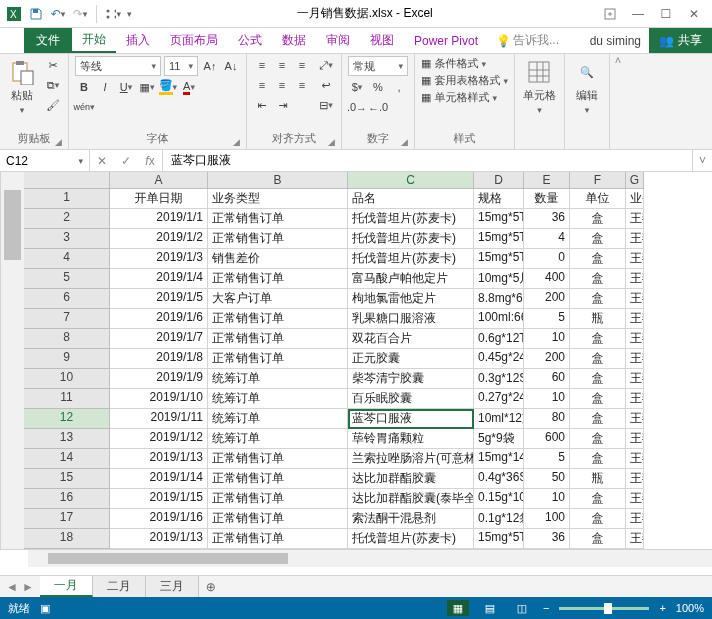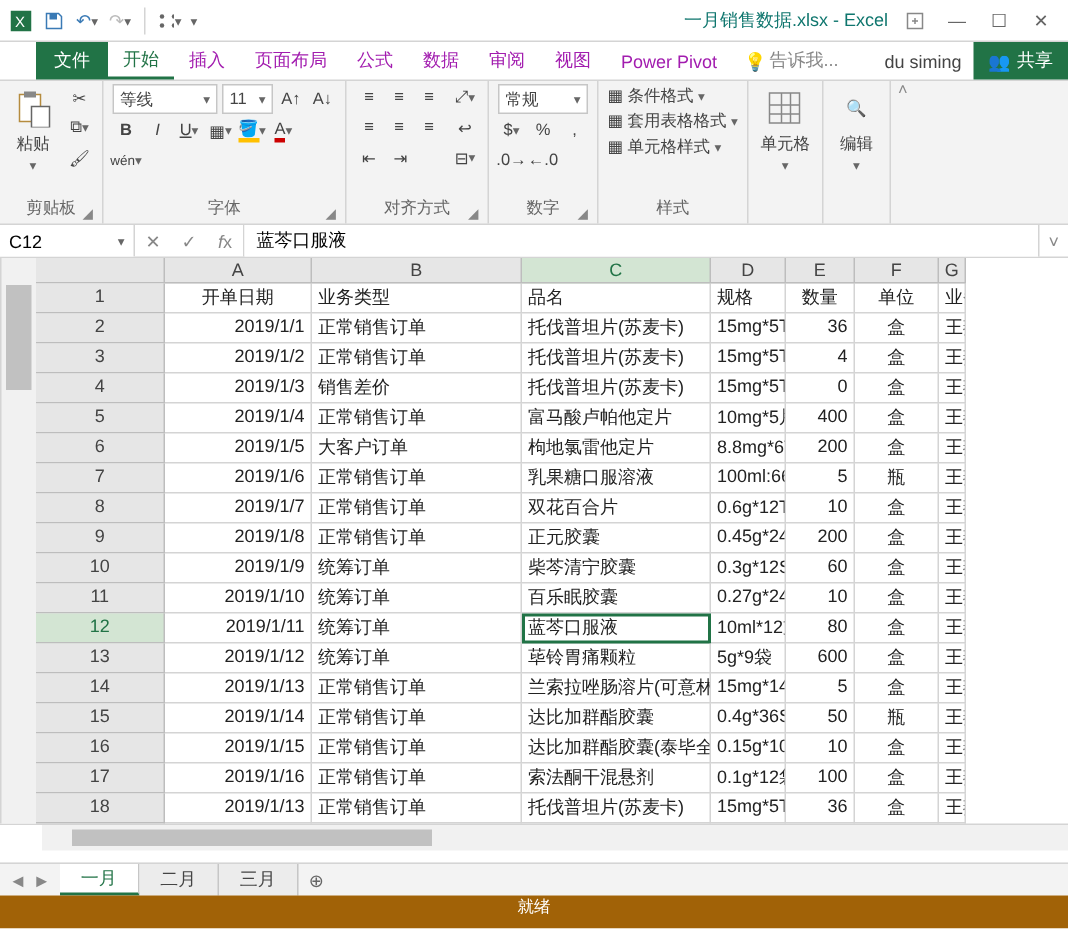--- a/index.html
+++ b/index.html
@@ -3,21 +3,21 @@
 <meta charset="utf-8">
 <style>
 * { margin: 0; padding: 0; box-sizing: border-box; font-family: "Microsoft YaHei", "Segoe UI", sans-serif; }
 body { width: 712px; height: 619px; background: #fff; overflow: hidden; display: flex; flex-direction: column; }
 
 
 .titlebar { height: 28px; background: #fff; display: flex; align-items: center; border-bottom: 1px solid #d4d4d4; font-size: 12px; color: #444; }
 .qat { display: flex; align-items: center; gap: 6px; padding: 0 6px; }
 .qat .ico { width: 16px; height: 16px; display: inline-flex; align-items: center; justify-content: center; }
 .qat-sep { width: 1px; height: 18px; background: #d4d4d4; margin: 0 2px; }
-.title-text { flex: 1; text-align: right; color: #0f766e; }
+.title-text { flex: 1; text-align: center; color: #000000; }
 .win-btns { display: flex; gap: 4px; padding: 0 6px; }
 .win-btns span { width: 24px; height: 20px; display: inline-flex; align-items: center; justify-content: center; color: #666; }
 
 
 .ribbon-tabs { height: 26px; background: #fff; display: flex; align-items: stretch; font-size: 12px; border-bottom: 1px solid #d4d4d4; padding-left: 24px; }
 .tab-file { background: #217346; color: #fff; padding: 0 12px; display: flex; align-items: center; }
 .tab { padding: 0 10px; display: flex; align-items: center; color: #a21caf; cursor: pointer; }
 .tab.active { color: #217346; border-bottom: 2px solid #217346; }
 .tab-spacer { flex: 1; }
 .tab-tell { color: #888; padding: 0 8px; display: flex; align-items: center; gap: 2px; }
@@ -28,21 +28,21 @@
 .ribbon { height: 96px; background: #f3f3f3; border-bottom: 1px solid #d4d4d4; display: flex; font-size: 11px; color: #444; }
 .group { border-right: 1px solid #d4d4d4; padding: 2px 6px; display: flex; flex-direction: column; justify-content: space-between; }
 .group-body { display: flex; gap: 6px; align-items: flex-start; }
 .group-label { text-align: center; color: #666; padding: 1px 0; position: relative; }
 .group-label .dlg { position: absolute; right: 0; bottom: 0; font-size: 9px; color: #888; }
 .big-btn { display: flex; flex-direction: column; align-items: center; gap: 2px; padding: 2px; }
 .big-btn .ico { width: 28px; height: 28px; display: flex; align-items: center; justify-content: center; }
 .stack { display: flex; flex-direction: column; gap: 2px; }
 .row { display: flex; gap: 3px; align-items: center; }
 .rb-sel { border: 1px solid #c6c6c6; background: #fff; height: 20px; padding: 0 4px; font-size: 11px; display: flex; align-items: center; justify-content: space-between; }
-.rb-sel.font { width: 70px; gap: 16px; }
+.rb-sel.font { width: 86px; gap: 16px; }
 .rb-sel.size { width: 34px; }
 .btn-s { width: 18px; height: 18px; display: inline-flex; align-items: center; justify-content: center; border: 1px solid transparent; }
 .align-grid { display: grid; grid-template-columns: repeat(3, 18px); gap: 2px; }
 .dd { font-size: 9px; color: #666; }
 
 
 .fbar { height: 22px; border-bottom: 1px solid #d4d4d4; display: flex; align-items: stretch; font-size: 12px; justify-content: flex-end; }
 .namebox { width: 90px; border-right: 1px solid #d4d4d4; padding: 0 6px; display: flex; align-items: center; justify-content: space-between; background: #fff; }
 .fbar-btns { display: flex; align-items: center; border-right: 1px solid #d4d4d4; }
 .fbar-btns span { width: 24px; display: inline-flex; align-items: center; justify-content: center; color: #888; }
@@ -66,21 +66,21 @@
 .scroll-h .thumb { position: absolute; left: 20px; top: 3px; bottom: 3px; width: 240px; background: #c1c1c1; }
 
 
 .sheettabs { height: 22px; display: flex; align-items: stretch; border-top: 1px solid #d4d4d4; font-size: 12px; background: #f3f3f3; }
 .st-nav { display: flex; align-items: center; gap: 4px; padding: 0 6px; color: #888; }
 .st-tab { padding: 0 14px; display: flex; align-items: center; border-right: 1px solid #c6c6c6; background: #ececec; color: #444; }
 .st-tab.active { background: #fff; color: #217346; border-bottom: 2px solid #217346; }
 .st-add { width: 24px; display: flex; align-items: center; justify-content: center; color: #666; }
 
 
-.status { height: 22px; background: #a16207; color: #fff; display: flex; align-items: center; font-size: 11px; padding: 0 8px; gap: 10px; flex-direction: column; }
+.status { height: 22px; background: #0369a1; color: #fff; display: flex; align-items: center; font-size: 11px; padding: 0 8px; gap: 10px; }
 .status .spacer { flex: 1; }
 .view-btn { width: 22px; height: 16px; display: inline-flex; align-items: center; justify-content: center; }
 .view-btn.active { background: #185c37; }
 .zoom-slider { width: 90px; height: 3px; background: #9fd3b6; position: relative; }
 .zoom-slider .knob { position: absolute; left: 45px; top: -4px; width: 8px; height: 11px; background: #fff; }
 </style>
 </head>
 <body>
 
 <div class="titlebar">

